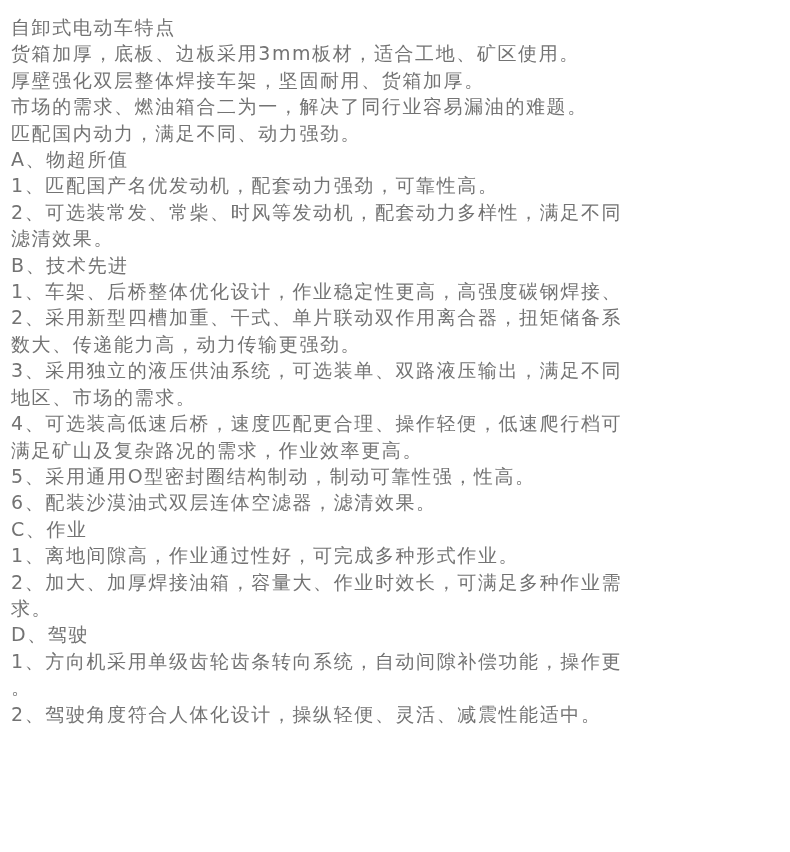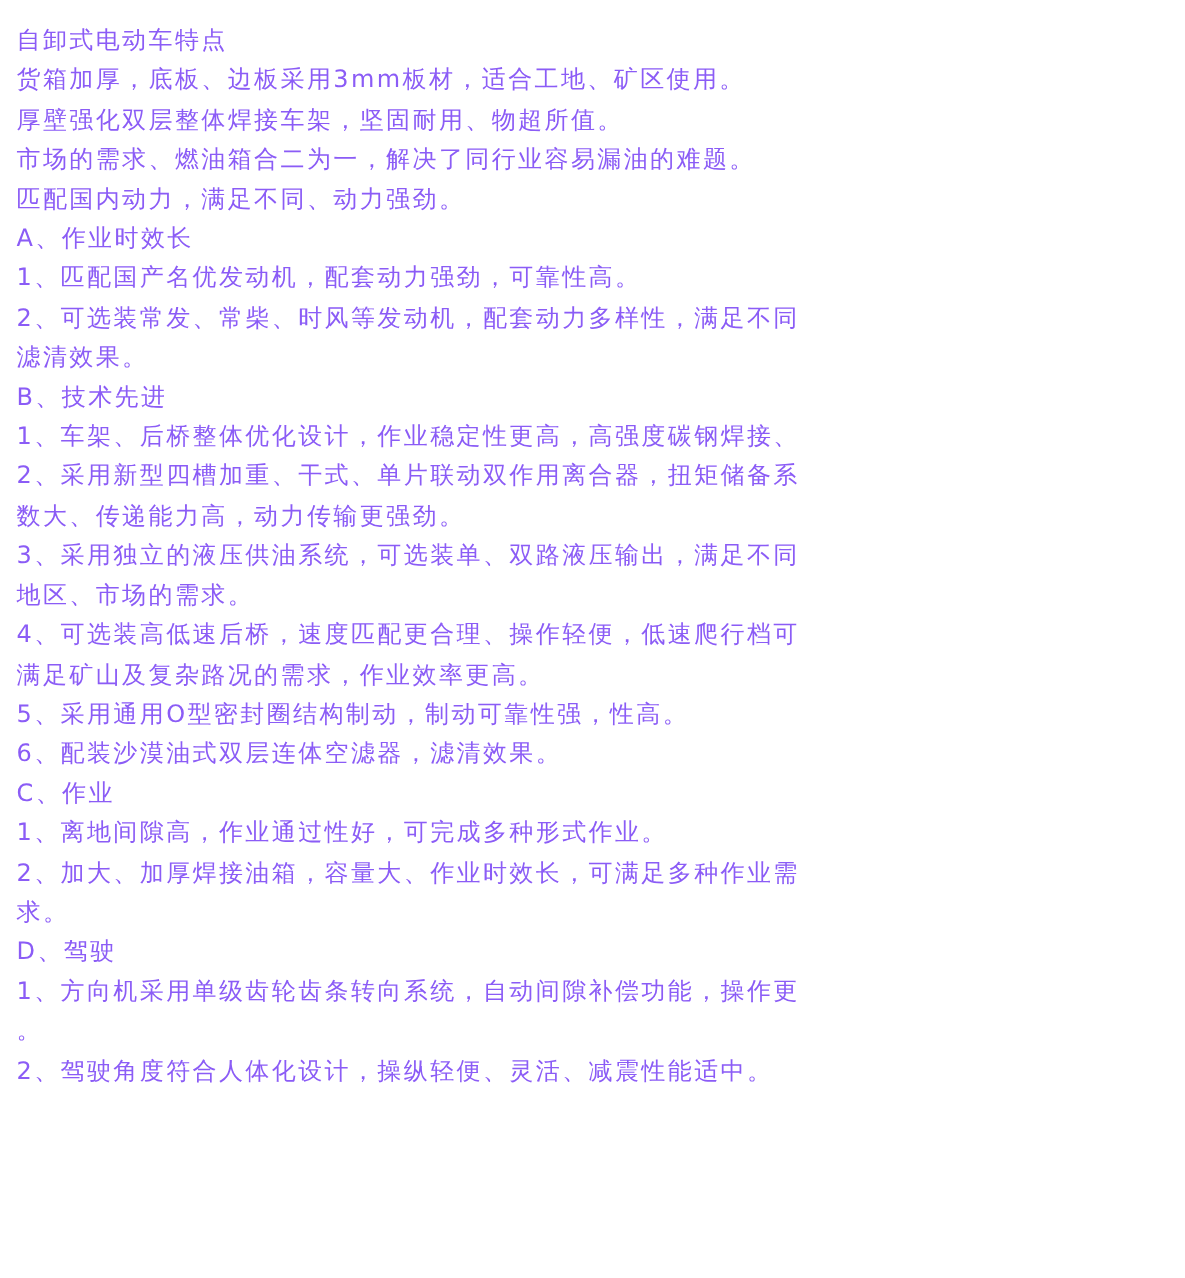--- a/index.html
+++ b/index.html
@@ -3,39 +3,39 @@
   <meta charset="utf-8">
   <style>
     html, body { margin: 0; padding: 0; background: #ffffff; }
     body { width: 790px; height: 852px; overflow: hidden; position: relative; }
     .doc {
       position: absolute;
       left: 11px;
       top: 14px;
       width: 775px;
       font-family: "DejaVu Sans", "Liberation Sans", sans-serif;
-      font-size: 16px;
+      font-size: 19px;
       line-height: 26.4px;
       letter-spacing: 1.6px;
-      color: #8b5cf6;
+      color: #737373;
     }
     .line { white-space: nowrap; margin: 0; padding: 0; }
   </style>
 </head>
 <body>
 
 <div class="doc">
   <div class="line">自卸式电动车特点</div>
 
   <div class="line">货箱加厚，底板、边板采用3mm板材，适合工地、矿区使用。</div>
-  <div class="line">厚壁强化双层整体焊接车架，坚固耐用、物超所值。</div>
+  <div class="line">厚壁强化双层整体焊接车架，坚固耐用、货箱加厚。</div>
   <div class="line">市场的需求、燃油箱合二为一，解决了同行业容易漏油的难题。</div>
   <div class="line">匹配国内动力，满足不同、动力强劲。</div>
 
-  <div class="line">A、作业时效长</div>
+  <div class="line">A、物超所值</div>
   <div class="line">1、匹配国产名优发动机，配套动力强劲，可靠性高。</div>
   <div class="line">2、可选装常发、常柴、时风等发动机，配套动力多样性，满足不同</div>
   <div class="line">滤清效果。</div>
 
   <div class="line">B、技术先进</div>
   <div class="line">1、车架、后桥整体优化设计，作业稳定性更高，高强度碳钢焊接、</div>
   <div class="line">2、采用新型四槽加重、干式、单片联动双作用离合器，扭矩储备系</div>
   <div class="line">数大、传递能力高，动力传输更强劲。</div>
   <div class="line">3、采用独立的液压供油系统，可选装单、双路液压输出，满足不同</div>
   <div class="line">地区、市场的需求。</div>

